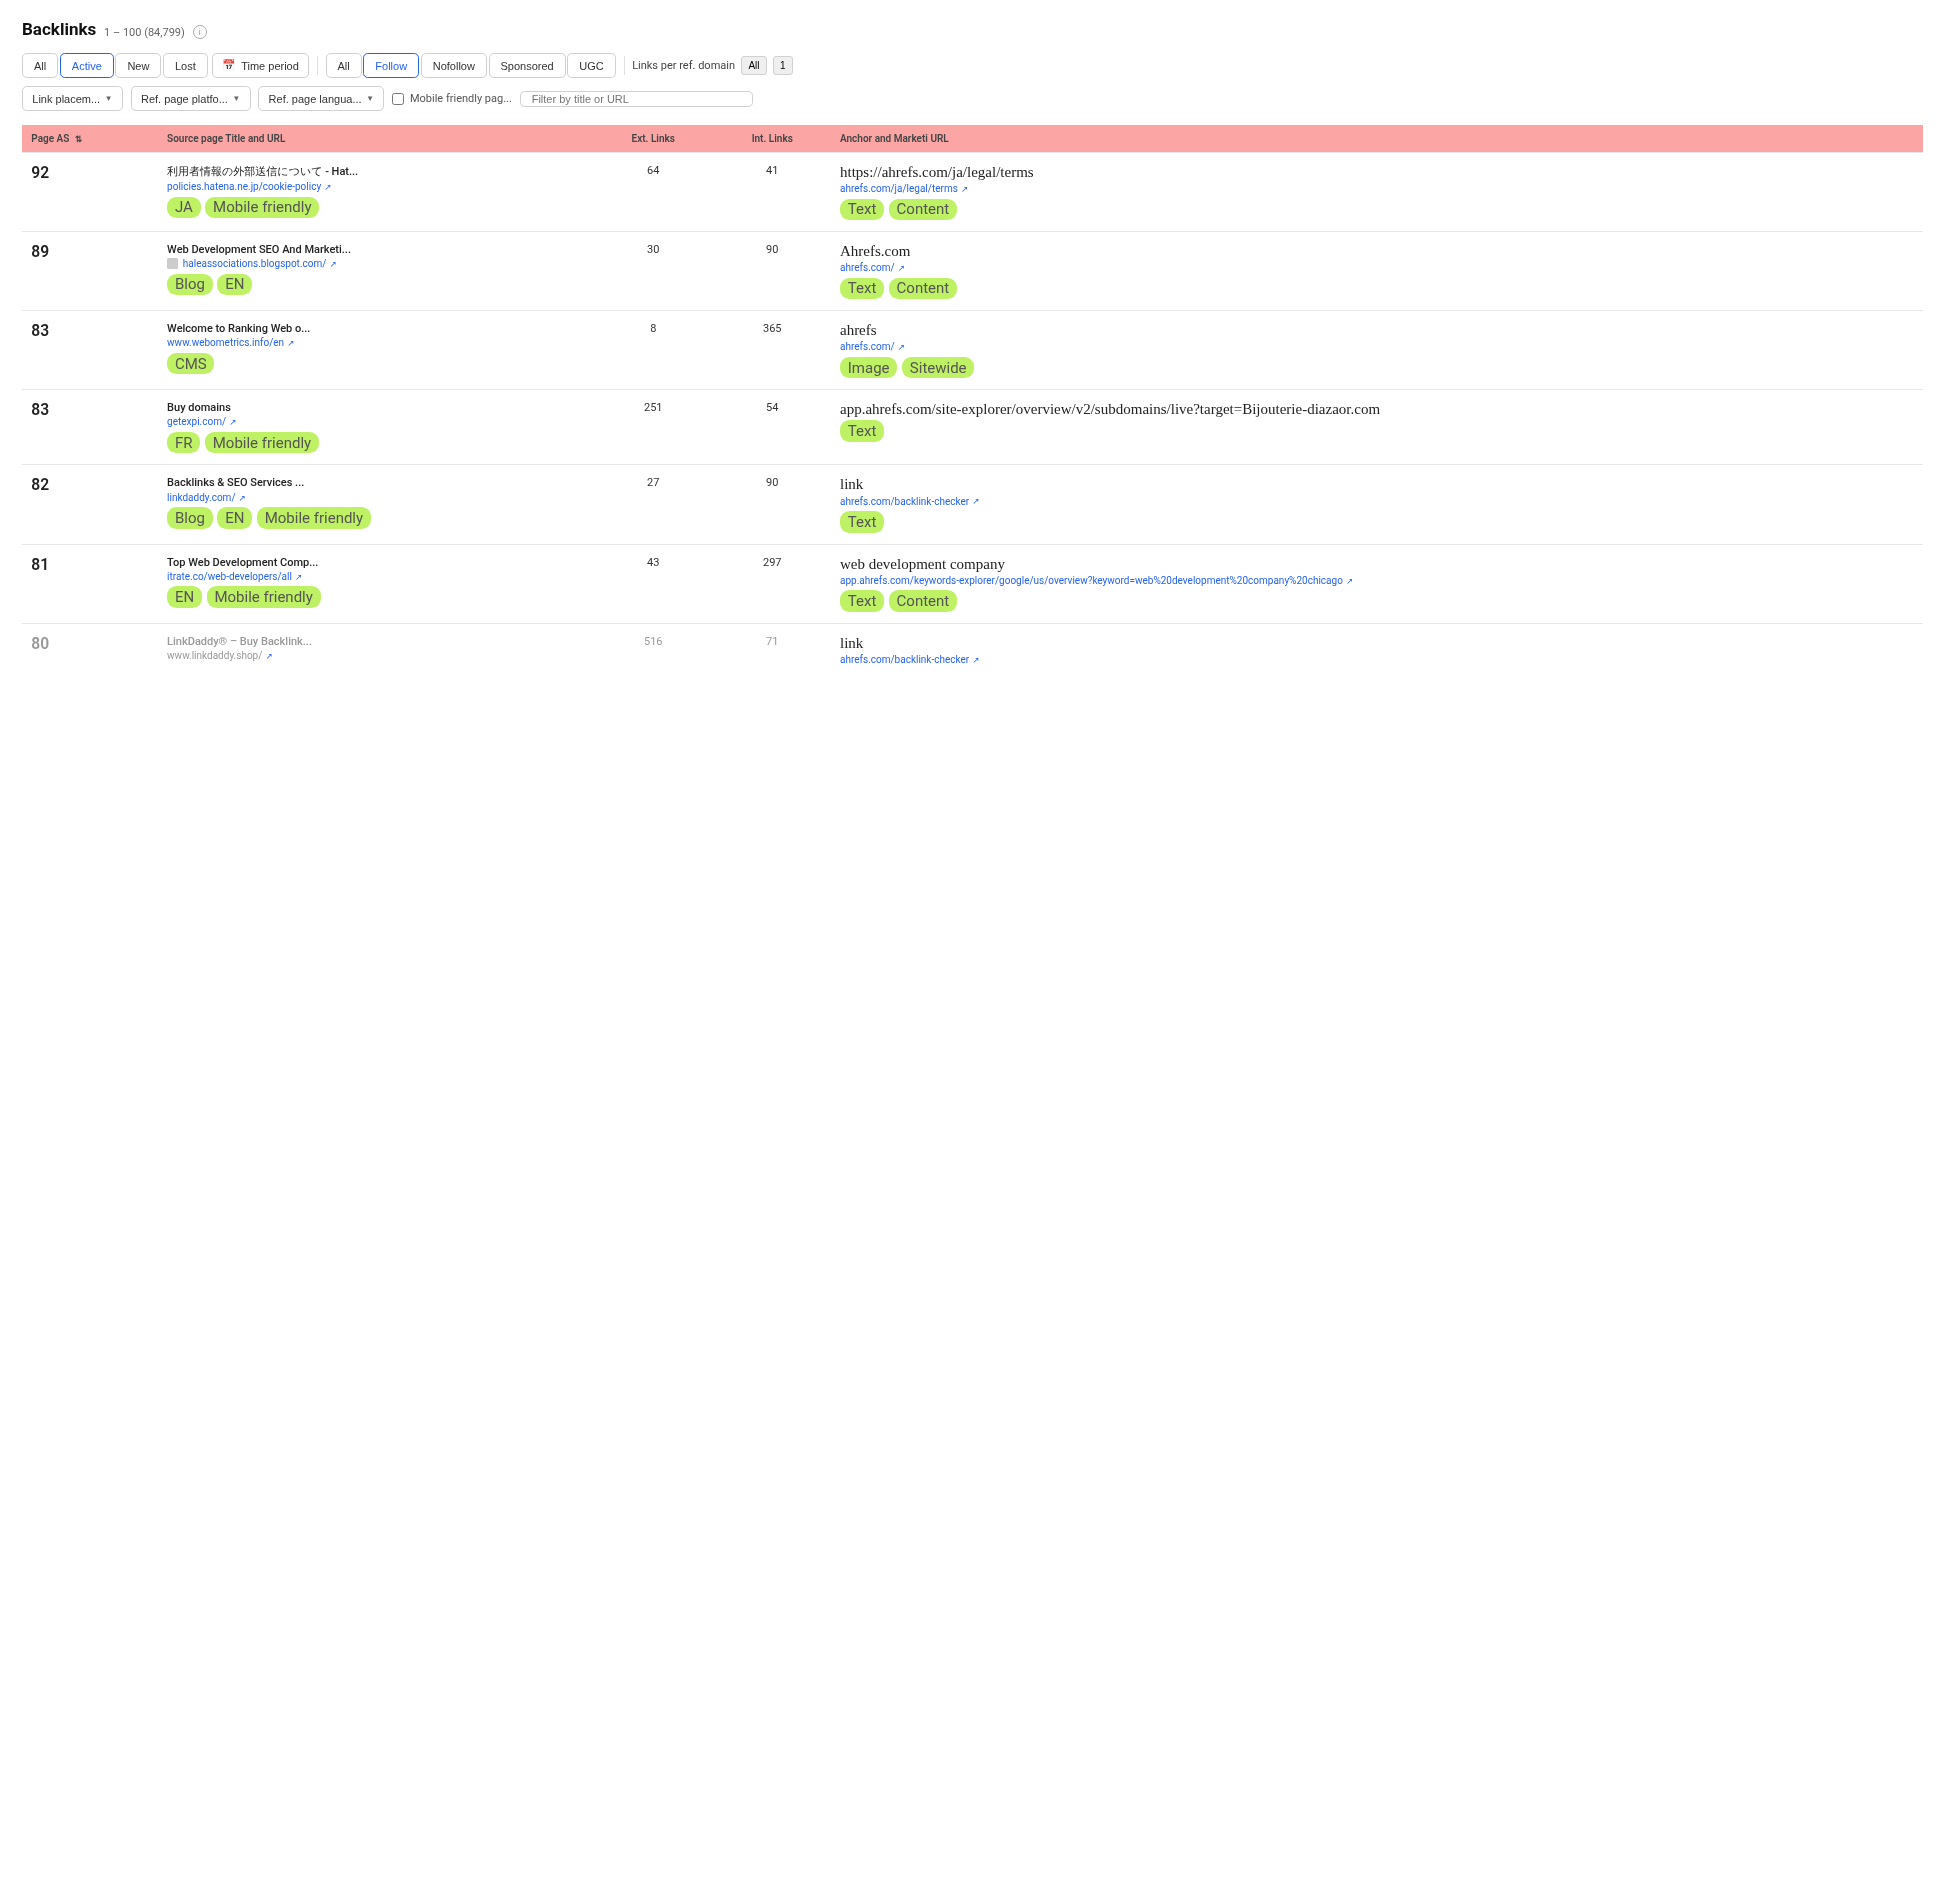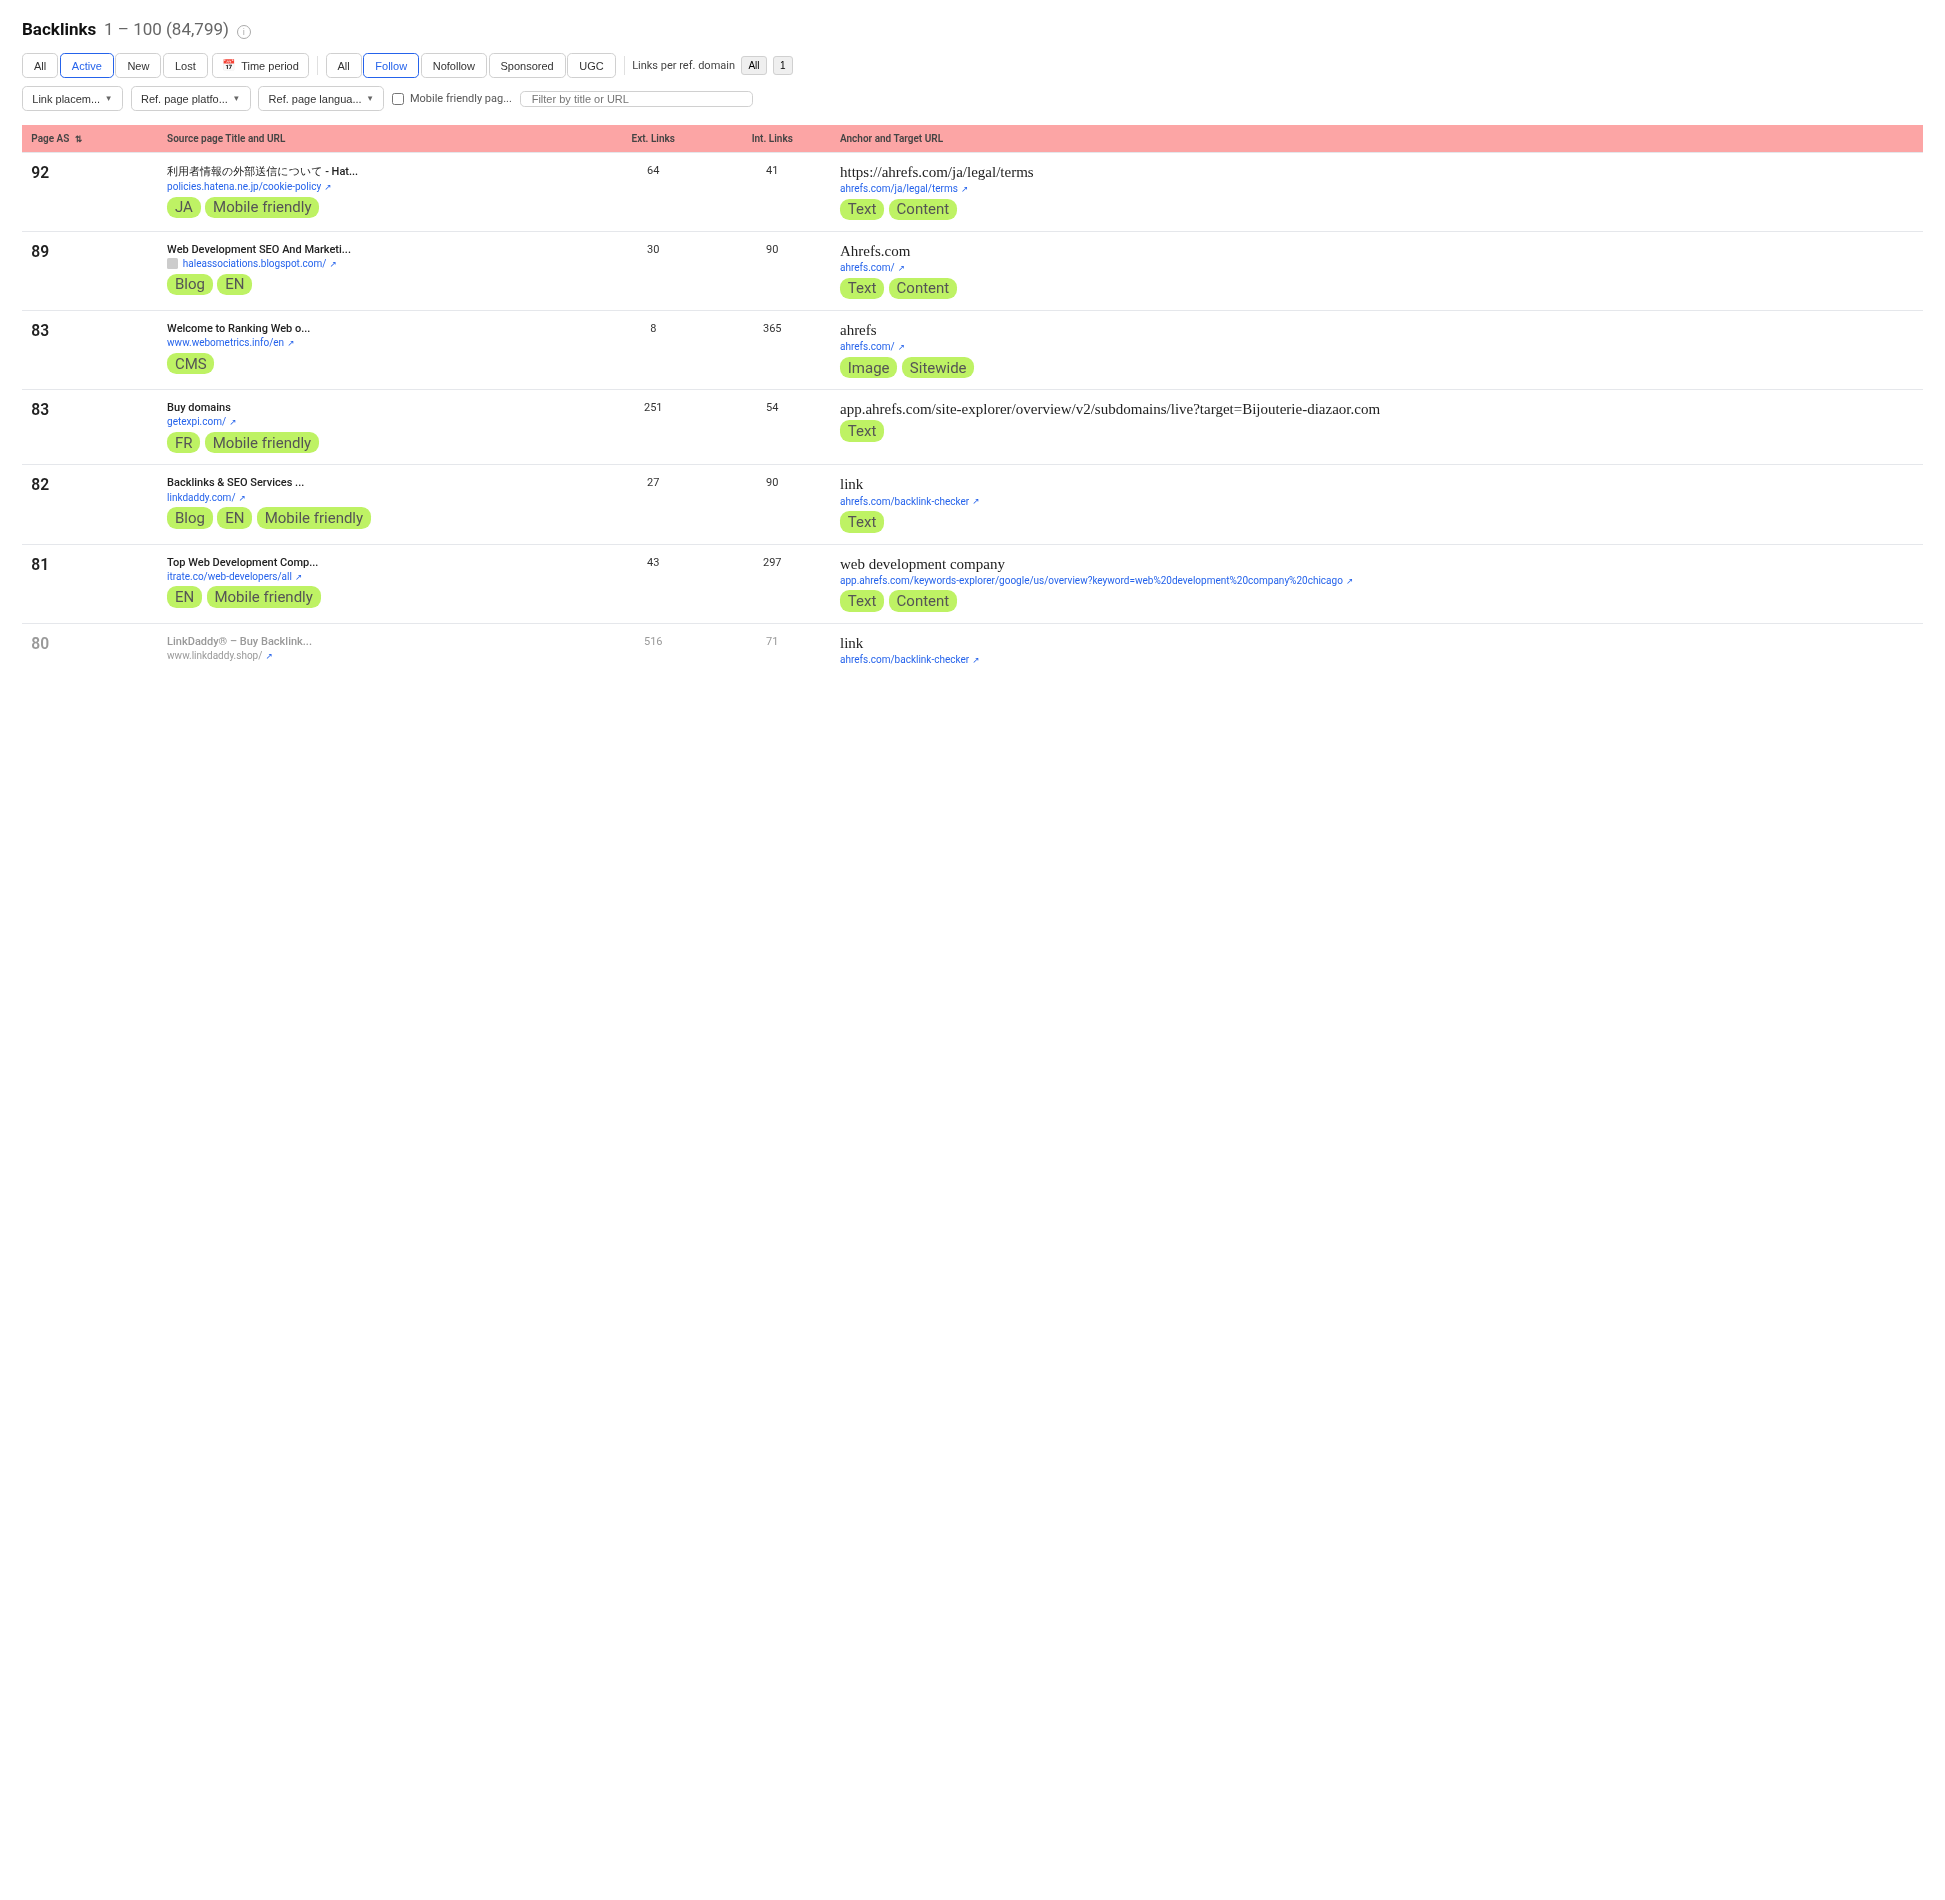--- a/index.html
+++ b/index.html
@@ -15,21 +15,21 @@
       align-items: flex-end;
       gap: 7.8px;
       margin-bottom: 14px;
     }
     .header h1 {
       font-size: 17px;
       font-weight: 700;
       color: #111;
     }
     .header .count {
-      font-size: 17px;
+      font-size: 11px;
       color: #666;
       font-weight: 400;
     }
     .info-icon {
       width: 14px;
       height: 14px;
       border-radius: 50%;
       border: 1.6px solid #aaa;
       display: inline-flex;
       align-items: center;
@@ -316,21 +316,21 @@
 <table>
   <thead>
     <tr>
       <th class="sortable">
         <span>Page AS</span>
         <span class="sort-icon">⇅</span>
       </th>
       <th>Source page Title and URL</th>
       <th style="text-align:center;">Ext. Links</th>
       <th style="text-align:center;">Int. Links</th>
-      <th>Anchor and Target URL</th>
+      <th>Anchor and Marketi URL</th>
     </tr>
   </thead>
   <tbody id="table-body">
       <tr>
         <td><span class="page-as">92</span></td>
         <td>
     <div class="page-title">利用者情報の外部送信について - Hat...</div>
     <a class="page-url" href="#">policies.hatena.ne.jp/cookie-policy<span class="external-icon">↗</span></a>
     <div class="tags">
             <span class="tag">JA</span>

